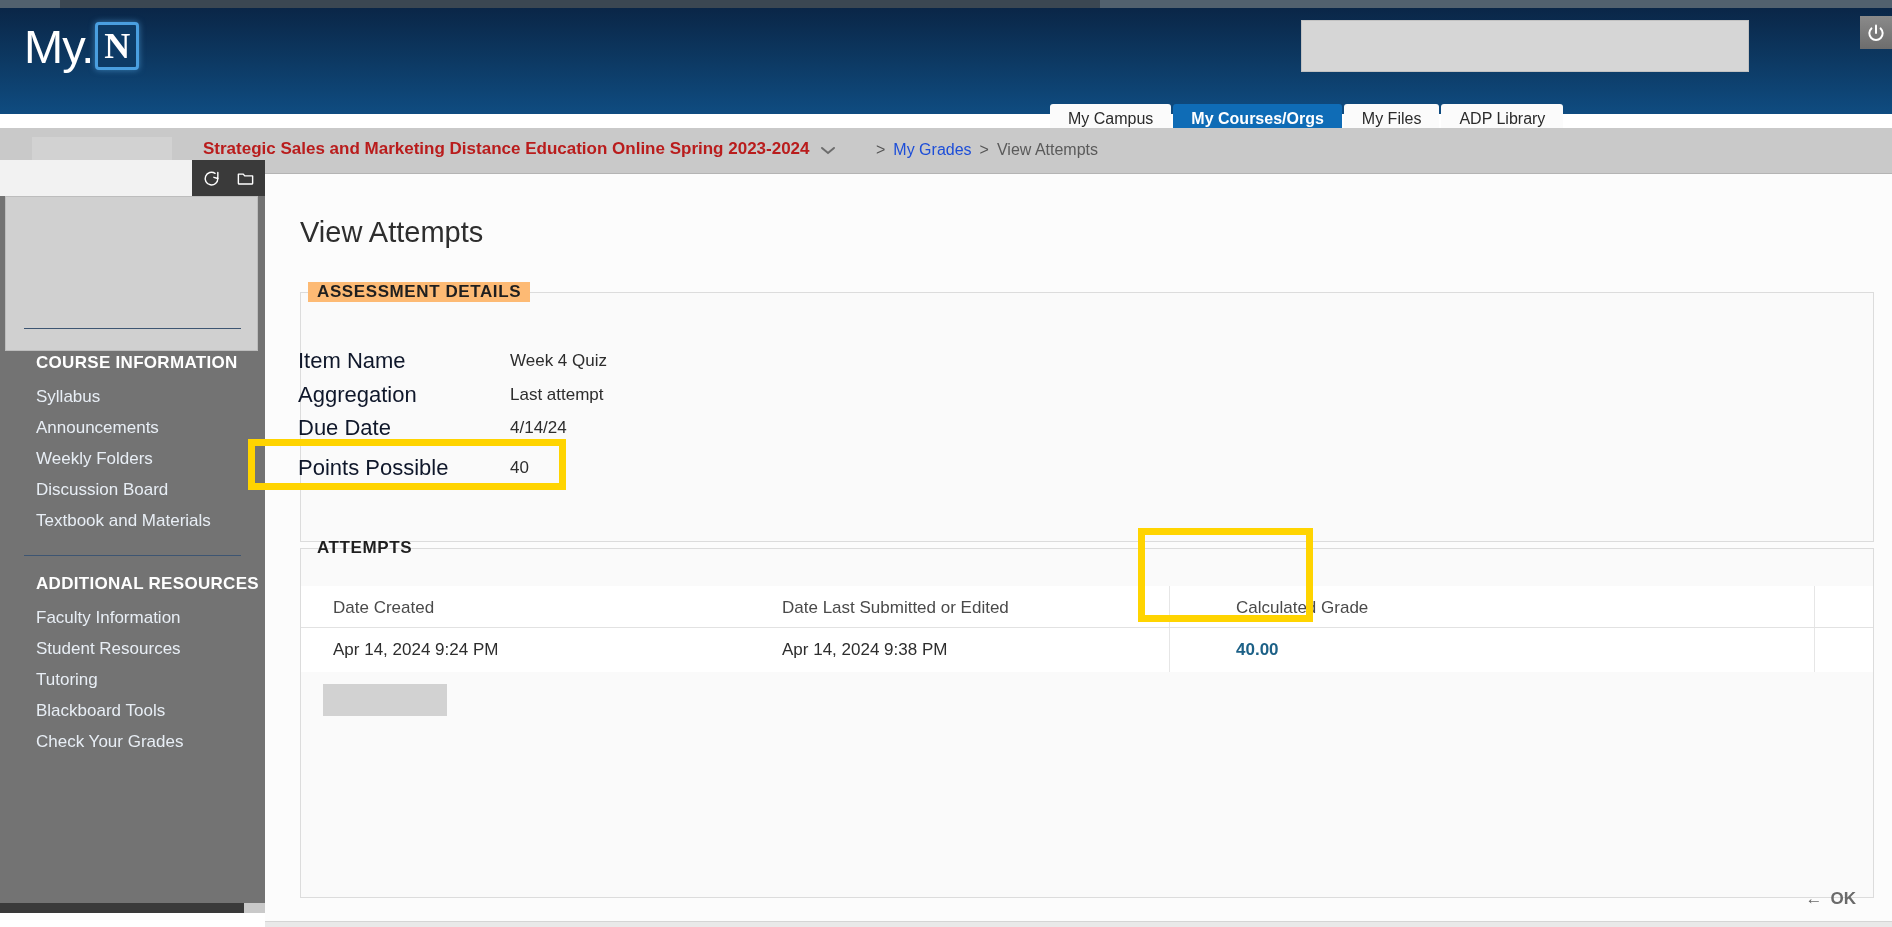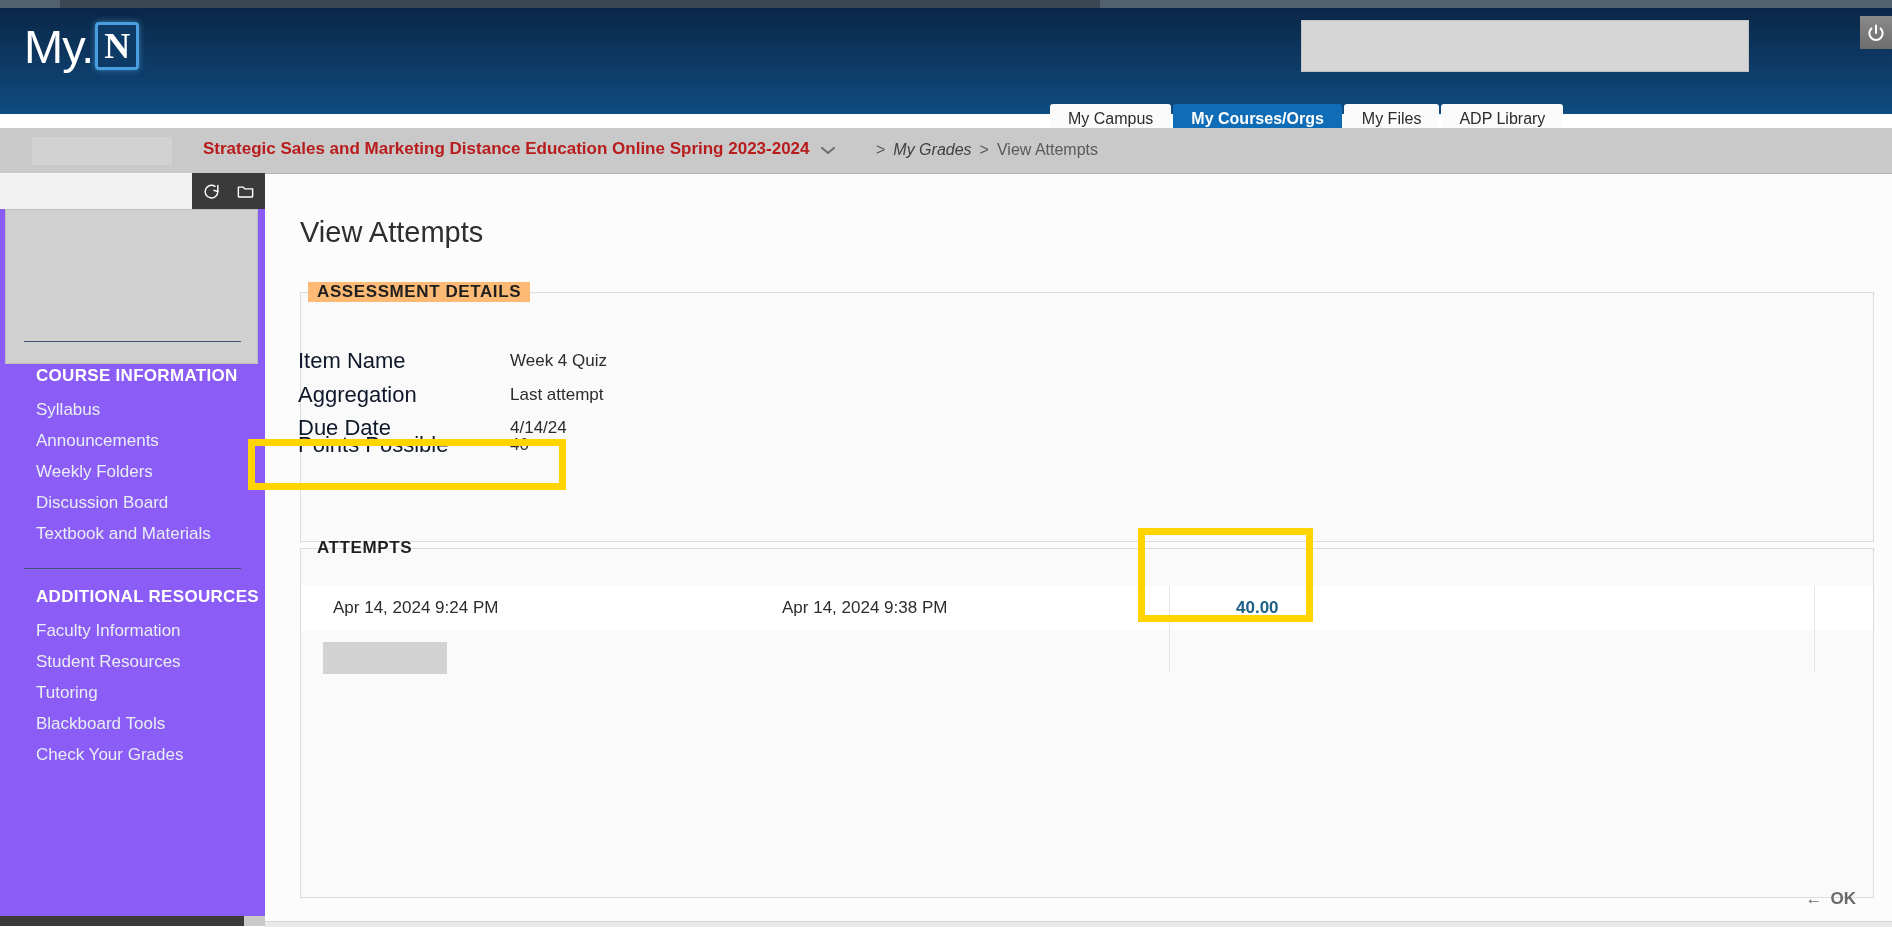--- a/index.html
+++ b/index.html
@@ -105,28 +105,28 @@
     color: #6c6c6c; font-size: 15px;
     cursor: pointer;
   }
   .crumb-trail {
     position: absolute; left: 876px; top: 13px;
     font-size: 16px; color: #3c3c3c;
     display: flex; align-items: center; gap: 8px;
     white-space: nowrap;
   }
   .crumb-trail .sep { color: #555; }
-  .crumb-trail a { color: #404040; text-decoration: none; cursor: pointer; font-style: italic; }
+  .crumb-trail a { color: #1d4ed8; text-decoration: none; cursor: pointer; }
   .crumb-trail .cur { color: #5a5a5a; }
 
   
   .sidebar {
-    position: absolute; left: 0; top: 173px;
+    position: absolute; left: 0; top: 160px;
     width: 265px; height: 753px;
-    background: #8b5cf6;
+    background: #737373;
   }
   .sb-topbar {
     position: absolute; left: 0; top: 0; width: 265px; height: 36px;
     background: #f2f2f2;
   }
   .sb-tools {
     position: absolute; left: 192px; top: 0; width: 73px; height: 36px;
     background: #3a3a3a;
     display: flex; align-items: center; justify-content: center; gap: 14px;
   }
@@ -369,32 +369,37 @@
     <span class="detail-value">Week 4 Quiz</span>
   </div>
   <div class="detail-row" style="top: 204px;">
     <span class="detail-label">Aggregation</span>
     <span class="detail-value">Last attempt</span>
   </div>
   <div class="detail-row" style="top: 237px;">
     <span class="detail-label">Due Date</span>
     <span class="detail-value">4/14/24</span>
   </div>
-  <div class="detail-row" style="top: 254px;">
+  <div class="detail-row" style="top: 277px;">
     <span class="detail-label">Points Possible</span>
     <span class="detail-value">40</span>
   </div>
 
   <div class="panel" id="attempts-panel"></div>
   <div class="panel-legend plain" id="attempts-legend">ATTEMPTS</div>
 
   <div class="att-table" style="left: 36px; top: 412px; width: 1572px; background:#fff;">
     <div class="vline" style="left: 868px;"></div>
     <div class="vline" style="left: 1513px;"></div>
 
+    <div class="att-head">
+      <span class="cell col-a">Date Created</span>
+      <span class="cell col-b">Date Last Submitted or Edited</span>
+      <span class="cell col-c">Calculated Grade</span>
+    </div>
 
     <div class="att-body">
       <span class="cell col-a">Apr 14, 2024 9:24 PM</span>
       <span class="cell col-b">Apr 14, 2024 9:38 PM</span>
       <span class="cell col-c grade">40.00</span>
       <div class="row-redacted"></div>
     </div>
   </div>
 
   <div class="ok-btn">

